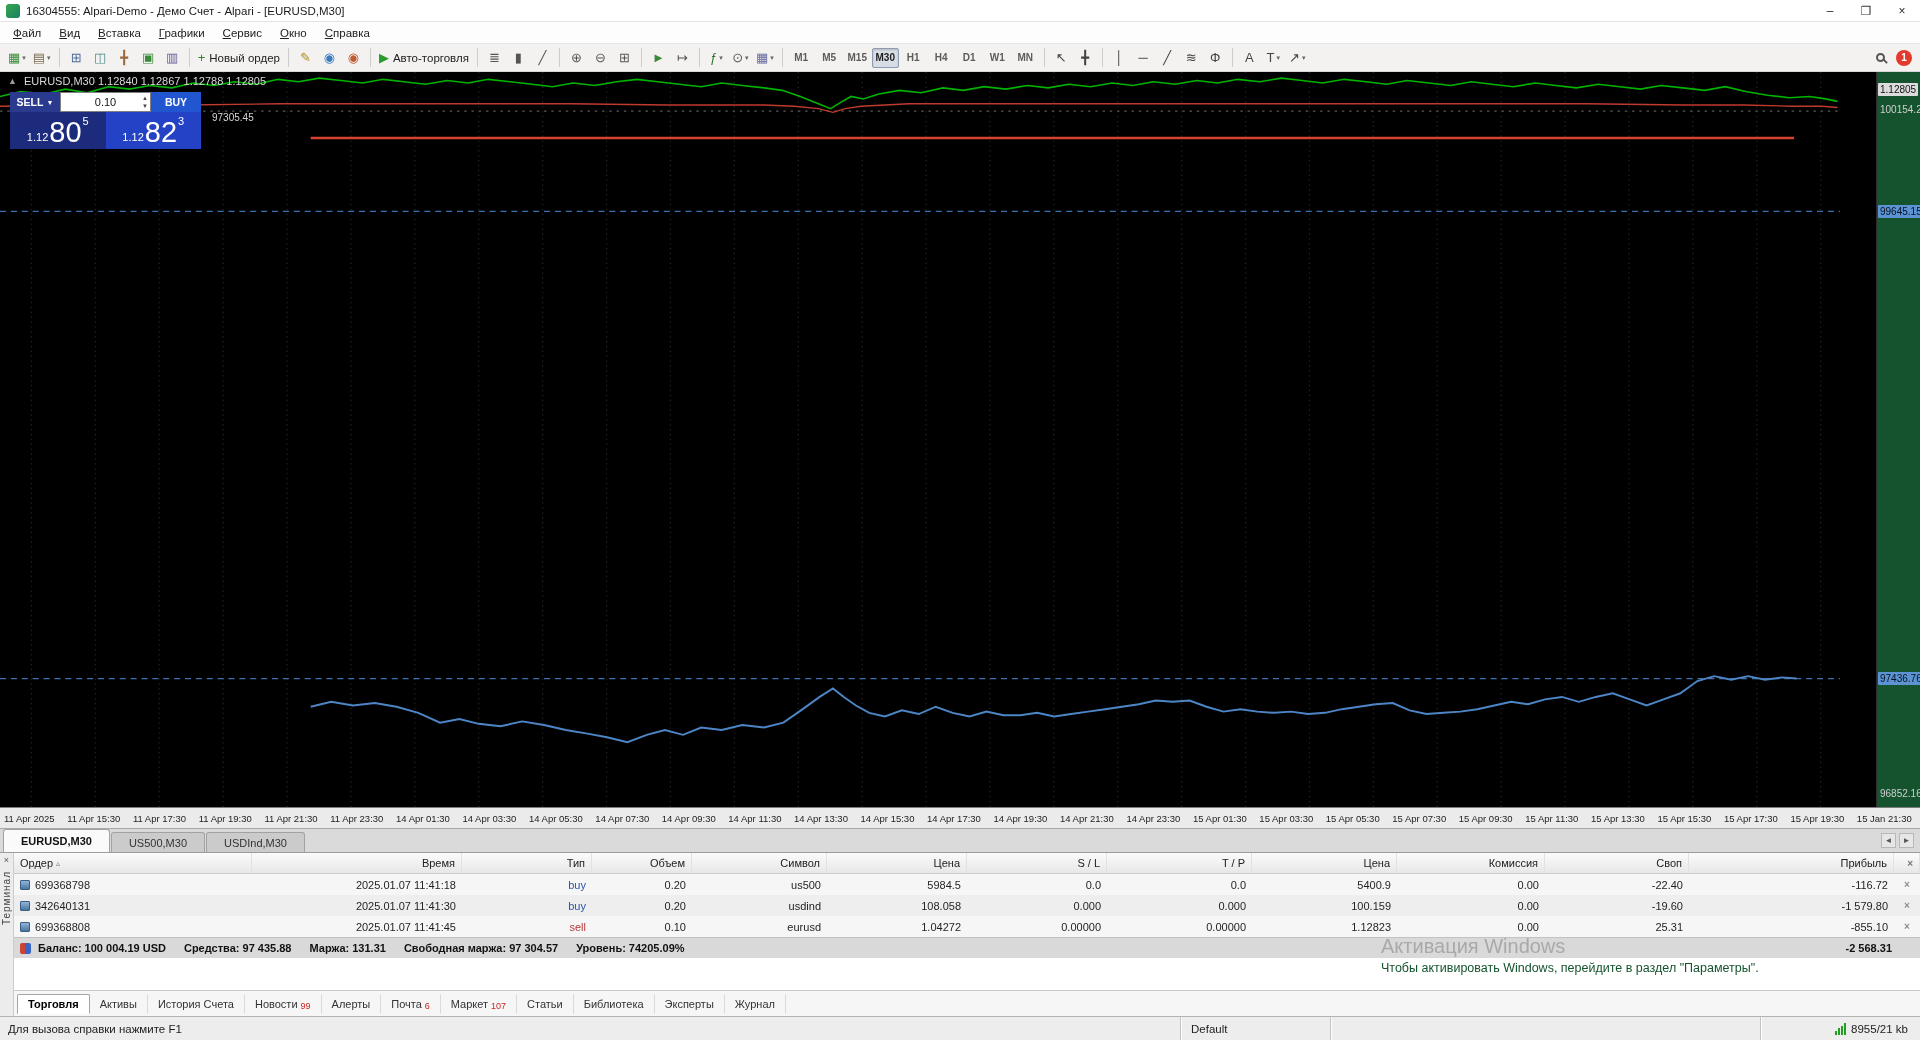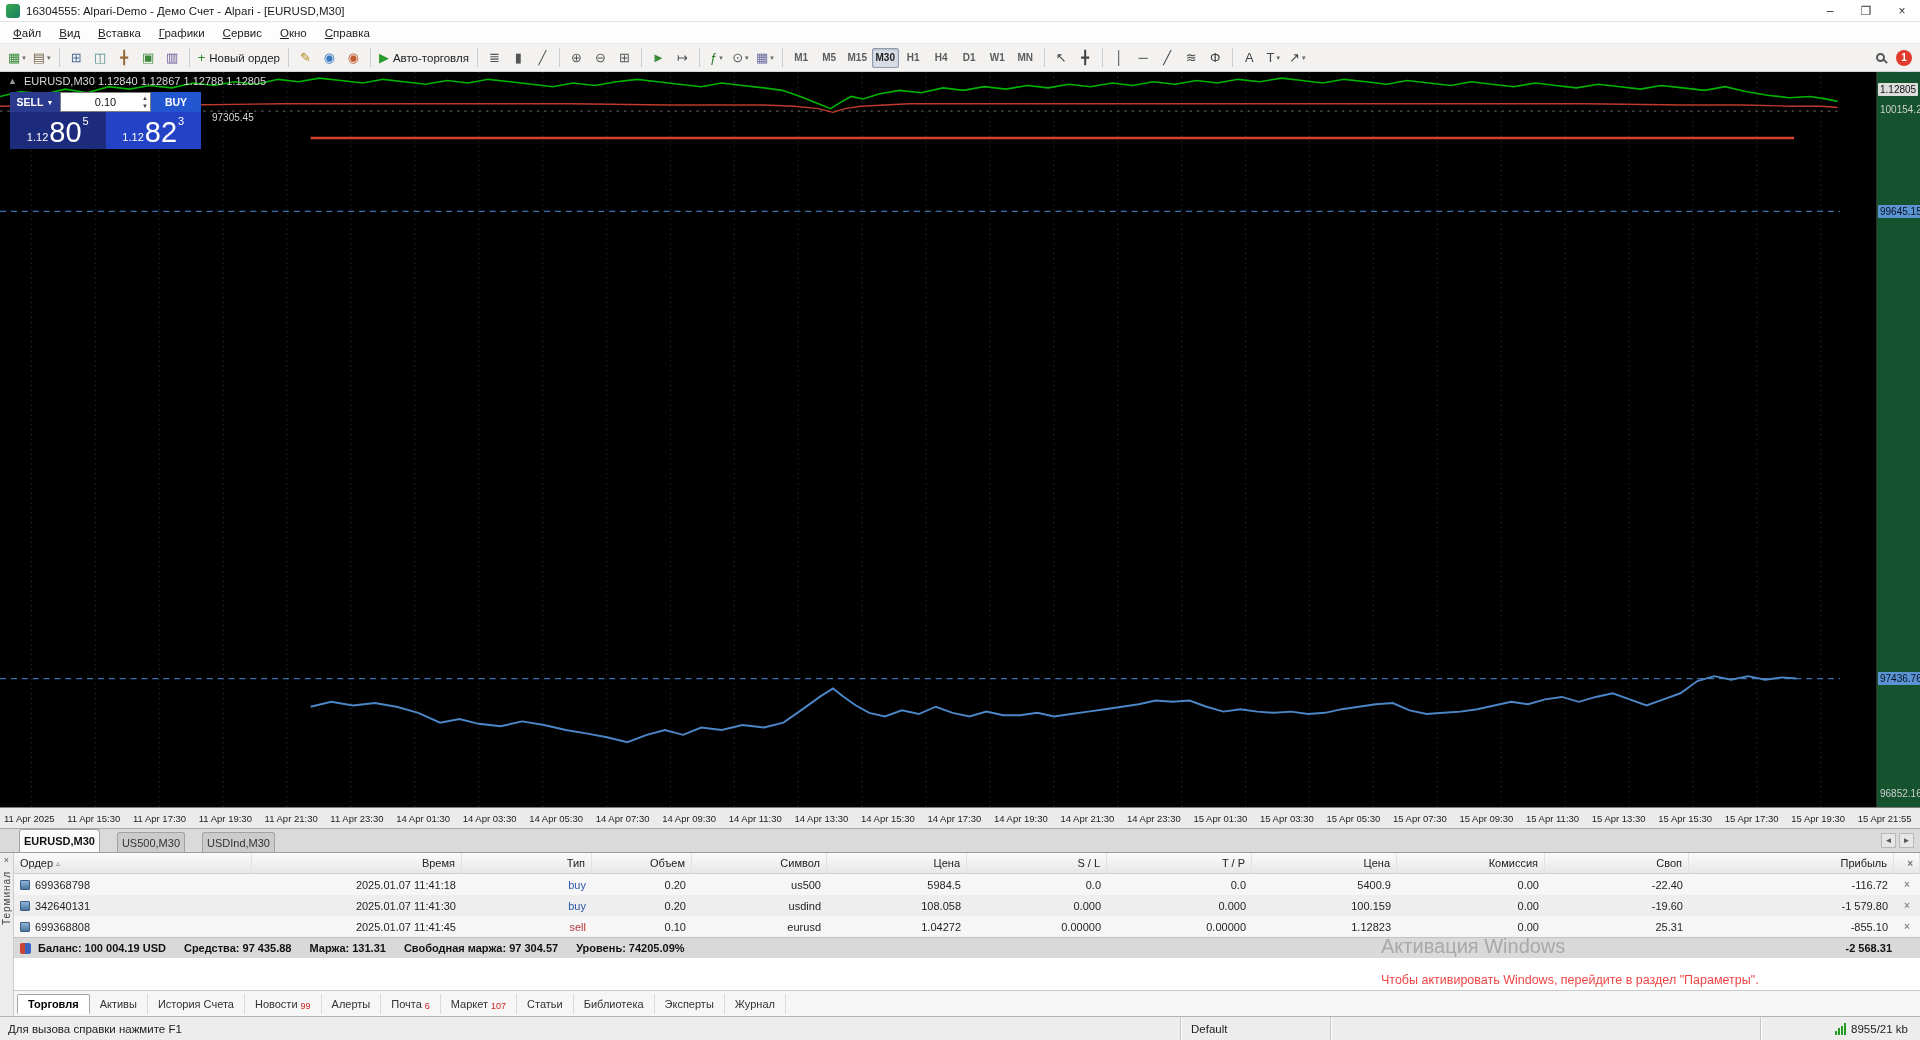--- a/index.html
+++ b/index.html
@@ -89,23 +89,23 @@
   .psup { font-size:11px; align-self:flex-start; margin-top:3px; }
 
   
   .time-axis { height:21px; background:#ebebeb; border-top:1px solid #7c7c7c;
     display:flex; justify-content:space-between; align-items:center; padding:0 8px 0 4px; flex:0 0 auto; }
   .time-label { font-size:9.5px; color:#1d1d1d; white-space:nowrap; }
 
   
   .chart-tabs { height:24px; background:#dadada; border-top:1px solid #a8a8a8;
     display:flex; align-items:flex-end; padding-left:3px; flex:0 0 auto; }
-  .ctab { height:20px; padding:0 4px; display:flex; align-items:center; font-size:11px;
+  .ctab { height:20px; padding:0 17px; display:flex; align-items:center; font-size:11px;
     color:#333; background:#cbcbcb; border:1px solid #a2a2a2; border-bottom:none;
-    border-radius:3px 3px 0 0; margin-right:1px; white-space:nowrap;margin-left:16px; }
+    border-radius:3px 3px 0 0; margin-right:1px; white-space:nowrap; }
   .ctab.active { background:#fafafa; height:23px; font-weight:bold; color:#111; }
   .tab-scroll { margin-left:auto; display:flex; gap:3px; align-self:center; padding-right:6px; }
   .tab-arrow { width:15px; height:15px; display:flex; align-items:center; justify-content:center;
     font-size:8px; color:#555; background:#e6e6e6; border:1px solid #b8b8b8; }
 
   
   .terminal { height:164px; display:flex; background:#fff; border-top:1px solid #9c9c9c; flex:0 0 auto; }
   .term-side { width:14px; background:#ececec; border-right:1px solid #cccccc;
     display:flex; flex-direction:column; align-items:center; flex:0 0 auto; }
   .term-side-close { font-size:9px; color:#555; line-height:14px; }
@@ -141,21 +141,21 @@
   .term-empty { flex:1; background:#ffffff; }
   .terminal-tabs { height:26px; background:#f6f6f6; border-top:1px solid #cacaca;
     display:flex; align-items:center; padding-left:3px; font-size:11px; flex:0 0 auto; }
   .term-tab { height:20px; padding:0 10px; display:flex; align-items:center; color:#333;
     border-right:1px solid #dadada; white-space:nowrap; }
   .term-tab.active { background:#fff; border:1px solid #a5a5a5; border-bottom-color:#fff;
     border-radius:2px 2px 0 0; font-weight:bold; color:#000; }
   .tab-badge { color:#cc2222; font-size:9px; margin-left:3px; align-self:flex-end; margin-bottom:3px; }
   .watermark { position:absolute; left:1367px; top:82px; z-index:9; color:#a9a9a9; pointer-events:none; }
   .wm1 { font-size:20px; }
-  .wm2 { font-size:12.5px; margin-top:15px; color:#ef4444; white-space:nowrap; }
+  .wm2 { font-size:12.5px; margin-top:3px; color:#14532d; white-space:nowrap; }
 
   
   .statusbar { height:24px; background:#ededed; border-top:1px solid #b3b3b3;
     display:flex; align-items:stretch; font-size:11.5px; color:#222; flex:0 0 auto; }
   .sb-help { flex:1; display:flex; align-items:center; padding-left:8px; }
   .sb-sec { border-left:1px solid #c3c3c3; box-shadow:inset 1px 0 0 #ffffff;
     display:flex; align-items:center; padding:0 10px; }
   .sb-default { width:150px; }
   .sb-blank { width:430px; }
   .sb-traffic { width:160px; justify-content:flex-end; gap:5px; padding-right:12px; }
@@ -434,21 +434,21 @@
         <span class="time-label">15 Apr 01:30</span>
         <span class="time-label">15 Apr 03:30</span>
         <span class="time-label">15 Apr 05:30</span>
         <span class="time-label">15 Apr 07:30</span>
         <span class="time-label">15 Apr 09:30</span>
         <span class="time-label">15 Apr 11:30</span>
         <span class="time-label">15 Apr 13:30</span>
         <span class="time-label">15 Apr 15:30</span>
         <span class="time-label">15 Apr 17:30</span>
         <span class="time-label">15 Apr 19:30</span>
-        <span class="time-label">15 Apr 21:55</span>
+        <span class="time-label">15 Jan 21:30</span>
       </div>
     <div class="chart-tabs">
       <span id="ctabs" style="display:flex;align-items:flex-end;">
           <span class="ctab active">EURUSD,M30</span>
           <span class="ctab">US500,M30</span>
           <span class="ctab">USDInd,M30</span>
         </span>
       <span class="tab-scroll">
         <span class="tab-arrow">◄</span>
         <span class="tab-arrow">►</span>

